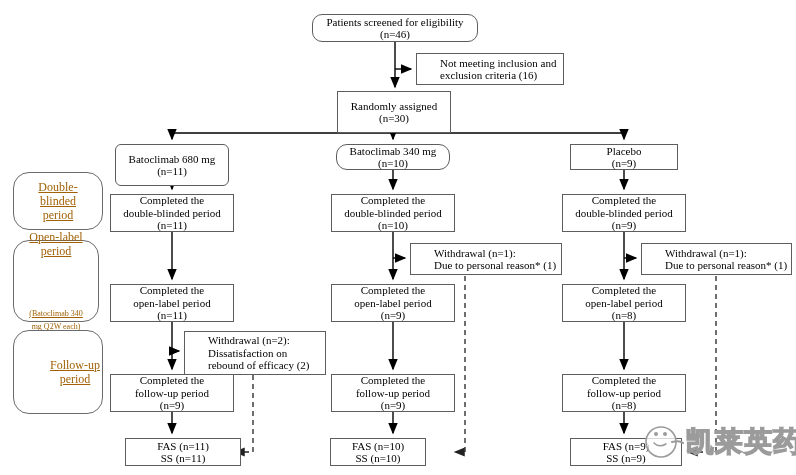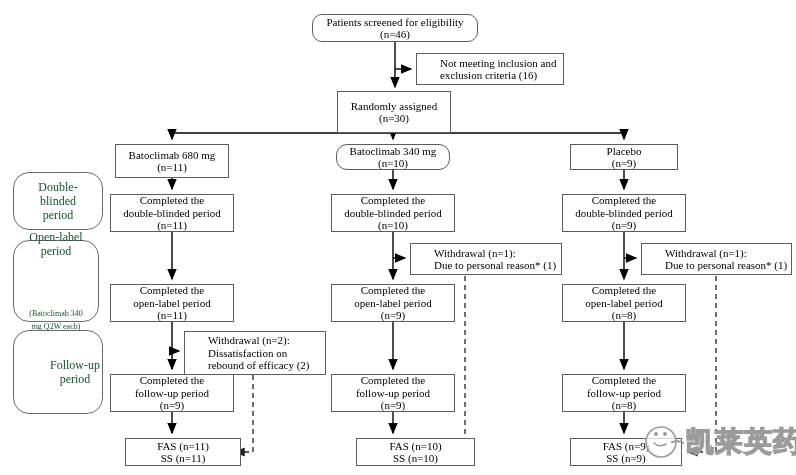--- a/index.html
+++ b/index.html
@@ -30,28 +30,29 @@
     justify-content:flex-start;
     text-align:left;
     padding-left:23px;
   }
   .phase{
     position:absolute;
     box-sizing:border-box;
     background:#ffffff;
     border:1.4px solid #6a6a6a;
     border-radius:16px;
-    color:#14532d;
+    color:#a16207;
     display:flex;
     flex-direction:column;
     align-items:center;
     justify-content:center;
     text-align:center;
     z-index:2;
     padding:2px;
+    text-decoration:underline;
   }
   .phase .main{font-size:12px;line-height:14px;white-space:pre-line;}
   .phase .sub{font-size:8px;line-height:13px;white-space:pre-line;margin-top:1px;}
   svg.wires{position:absolute;left:0;top:0;z-index:1;}
   #watermark{
     position:absolute;
     left:642px;top:421px;
     display:flex;
     align-items:center;
     z-index:5;
@@ -137,21 +138,21 @@
     <span class="main">Open-label
 period</span>
     <span class="sub">(Batoclimab 340
 mg Q2W each)</span>
   </div>
   <div class="phase" style="left:13px;top:330px;width:90px;height:84px;padding-left:36px;">
     <span class="main">Follow-up
 period</span>
   </div>
 
-  <div class="box" style="left:115px;top:144px;width:114px;height:34px;">Batoclimab 680 mg
+  <div class="box" style="left:115px;top:144px;width:114px;height:42px;border-radius:6px;">Batoclimab 680 mg
 (n=11)</div>
   <div class="box" style="left:336px;top:144px;width:114px;height:26px;border-radius:11px;">Batoclimab 340 mg
 (n=10)</div>
   <div class="box" style="left:570px;top:144px;width:108px;height:26px;">Placebo
 (n=9)</div>
 
   <div class="box" style="left:110px;top:194px;width:124px;height:38px;">Completed the
 double-blinded period
 (n=11)</div>
   <div class="box" style="left:331px;top:194px;width:124px;height:38px;">Completed the
@@ -185,21 +186,21 @@
 (n=9)</div>
   <div class="box" style="left:331px;top:374px;width:124px;height:38px;">Completed the
 follow-up period
 (n=9)</div>
   <div class="box" style="left:562px;top:374px;width:124px;height:38px;">Completed the
 follow-up period
 (n=8)</div>
 
   <div class="box" style="left:125px;top:438px;width:116px;height:28px;">FAS (n=11)
 SS (n=11)</div>
-  <div class="box" style="left:356px;top:438px;width:119px;height:28px;">FAS (n=10)
+  <div class="box" style="left:330px;top:438px;width:96px;height:28px;">FAS (n=10)
 SS (n=10)</div>
   <div class="box" style="left:570px;top:438px;width:112px;height:28px;">FAS (n=9)
 SS (n=9)</div>
 
   <div id="watermark">
     <svg id="wm-logo" width="42" height="42" viewBox="0 0 42 42">
       <circle cx="19" cy="21" r="15" fill="rgba(255,255,255,0.75)" stroke="#9b9b9b" stroke-width="1.6"></circle>
       <circle cx="14" cy="13" r="2" fill="#9b9b9b"></circle>
       <circle cx="23" cy="13" r="2" fill="#9b9b9b"></circle>
       <path d="M12,22 Q17,27 24,23" fill="none" stroke="#9b9b9b" stroke-width="1.6" stroke-linecap="round"></path>

